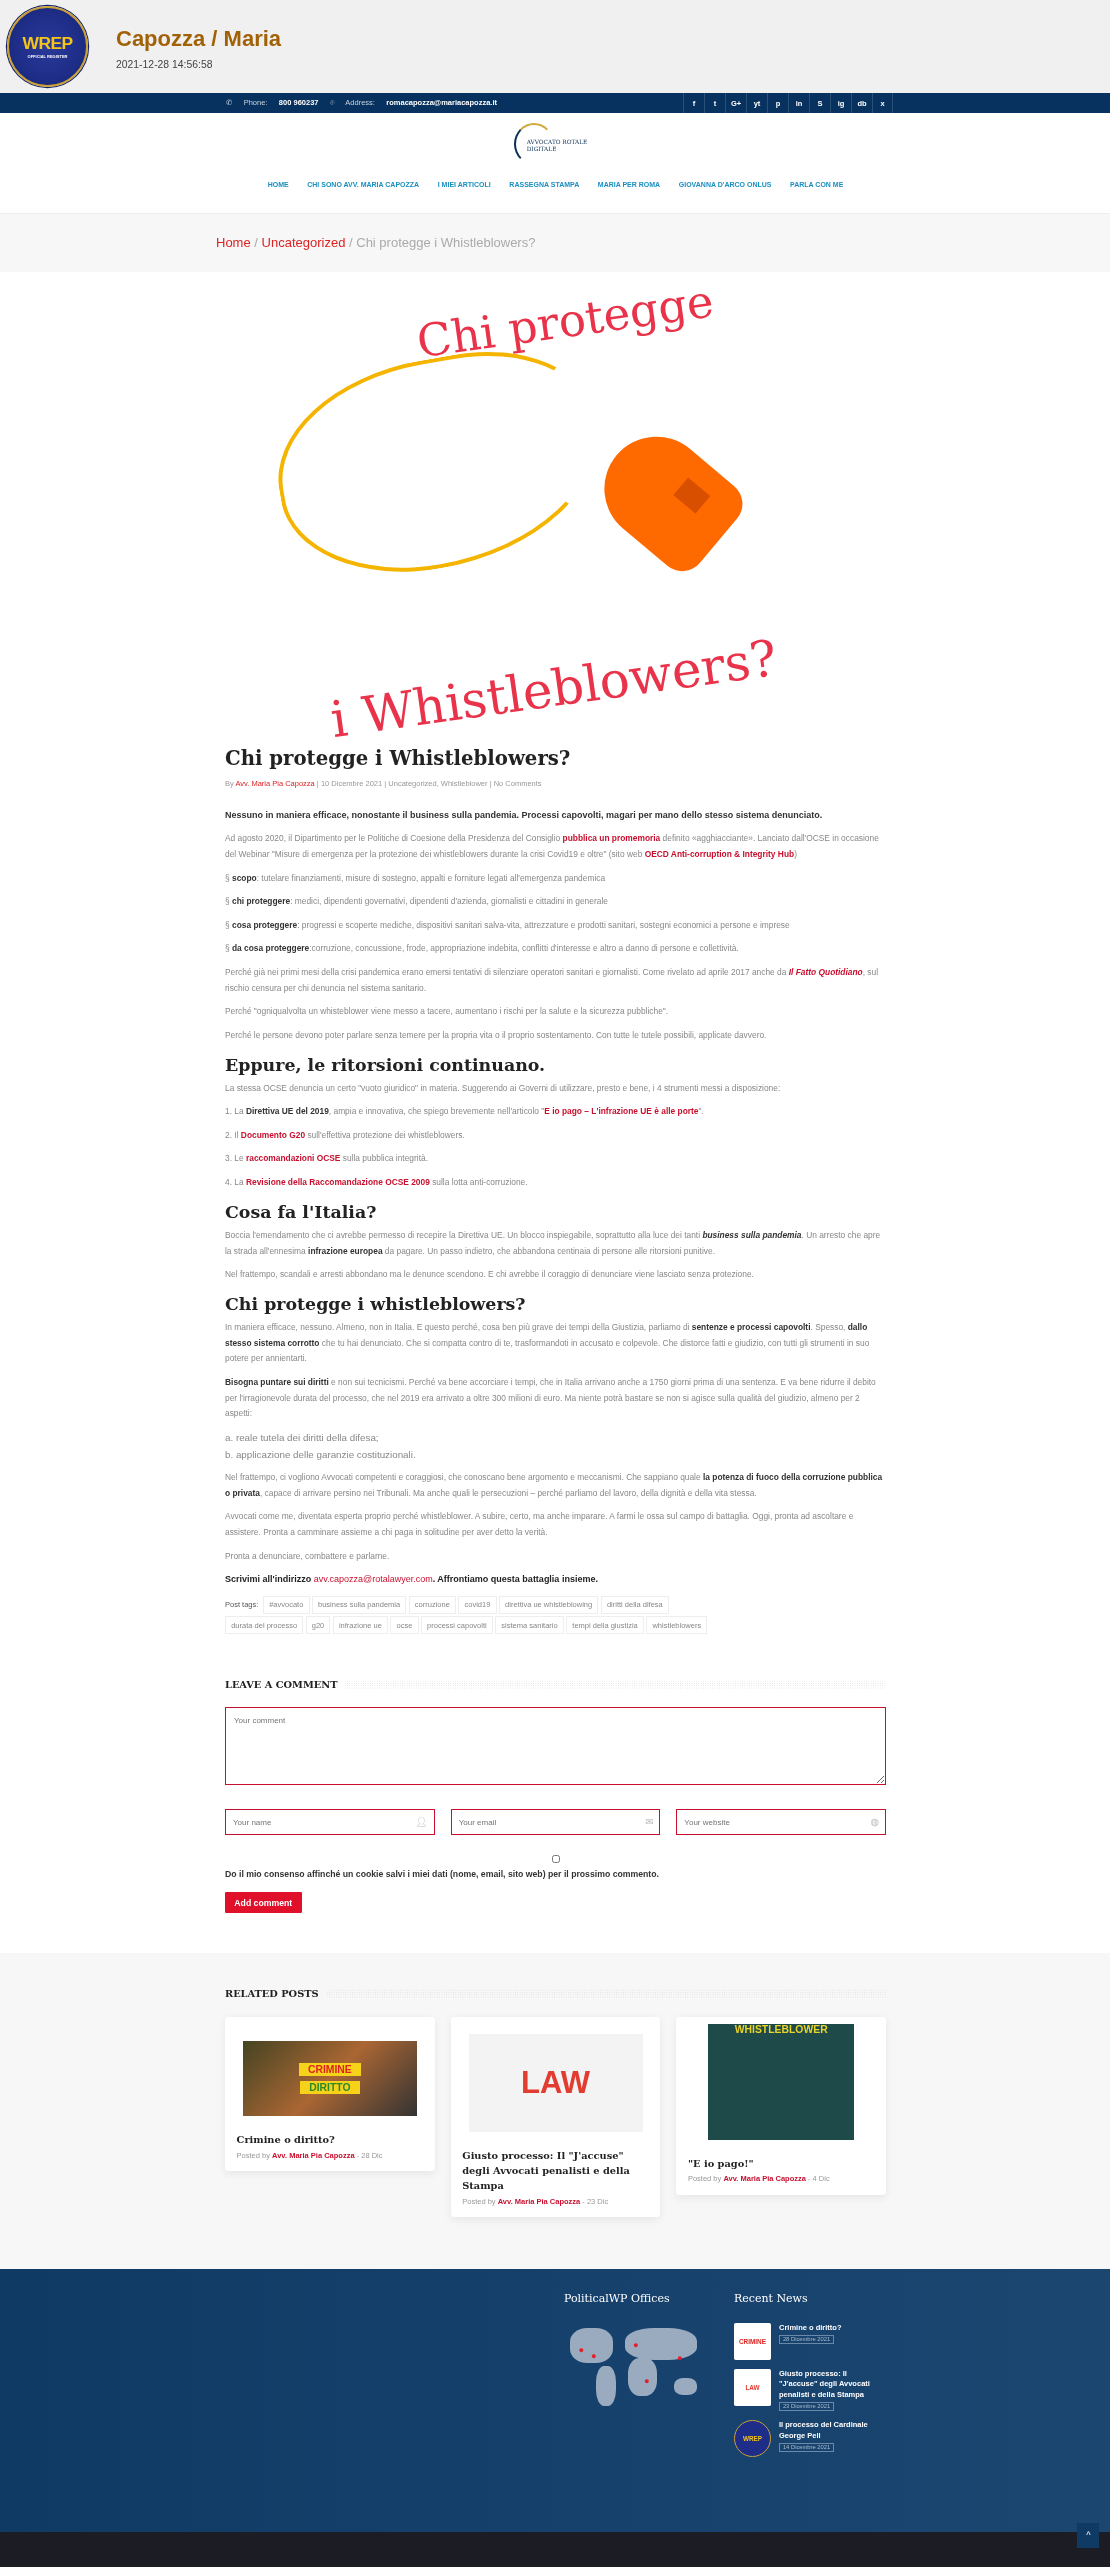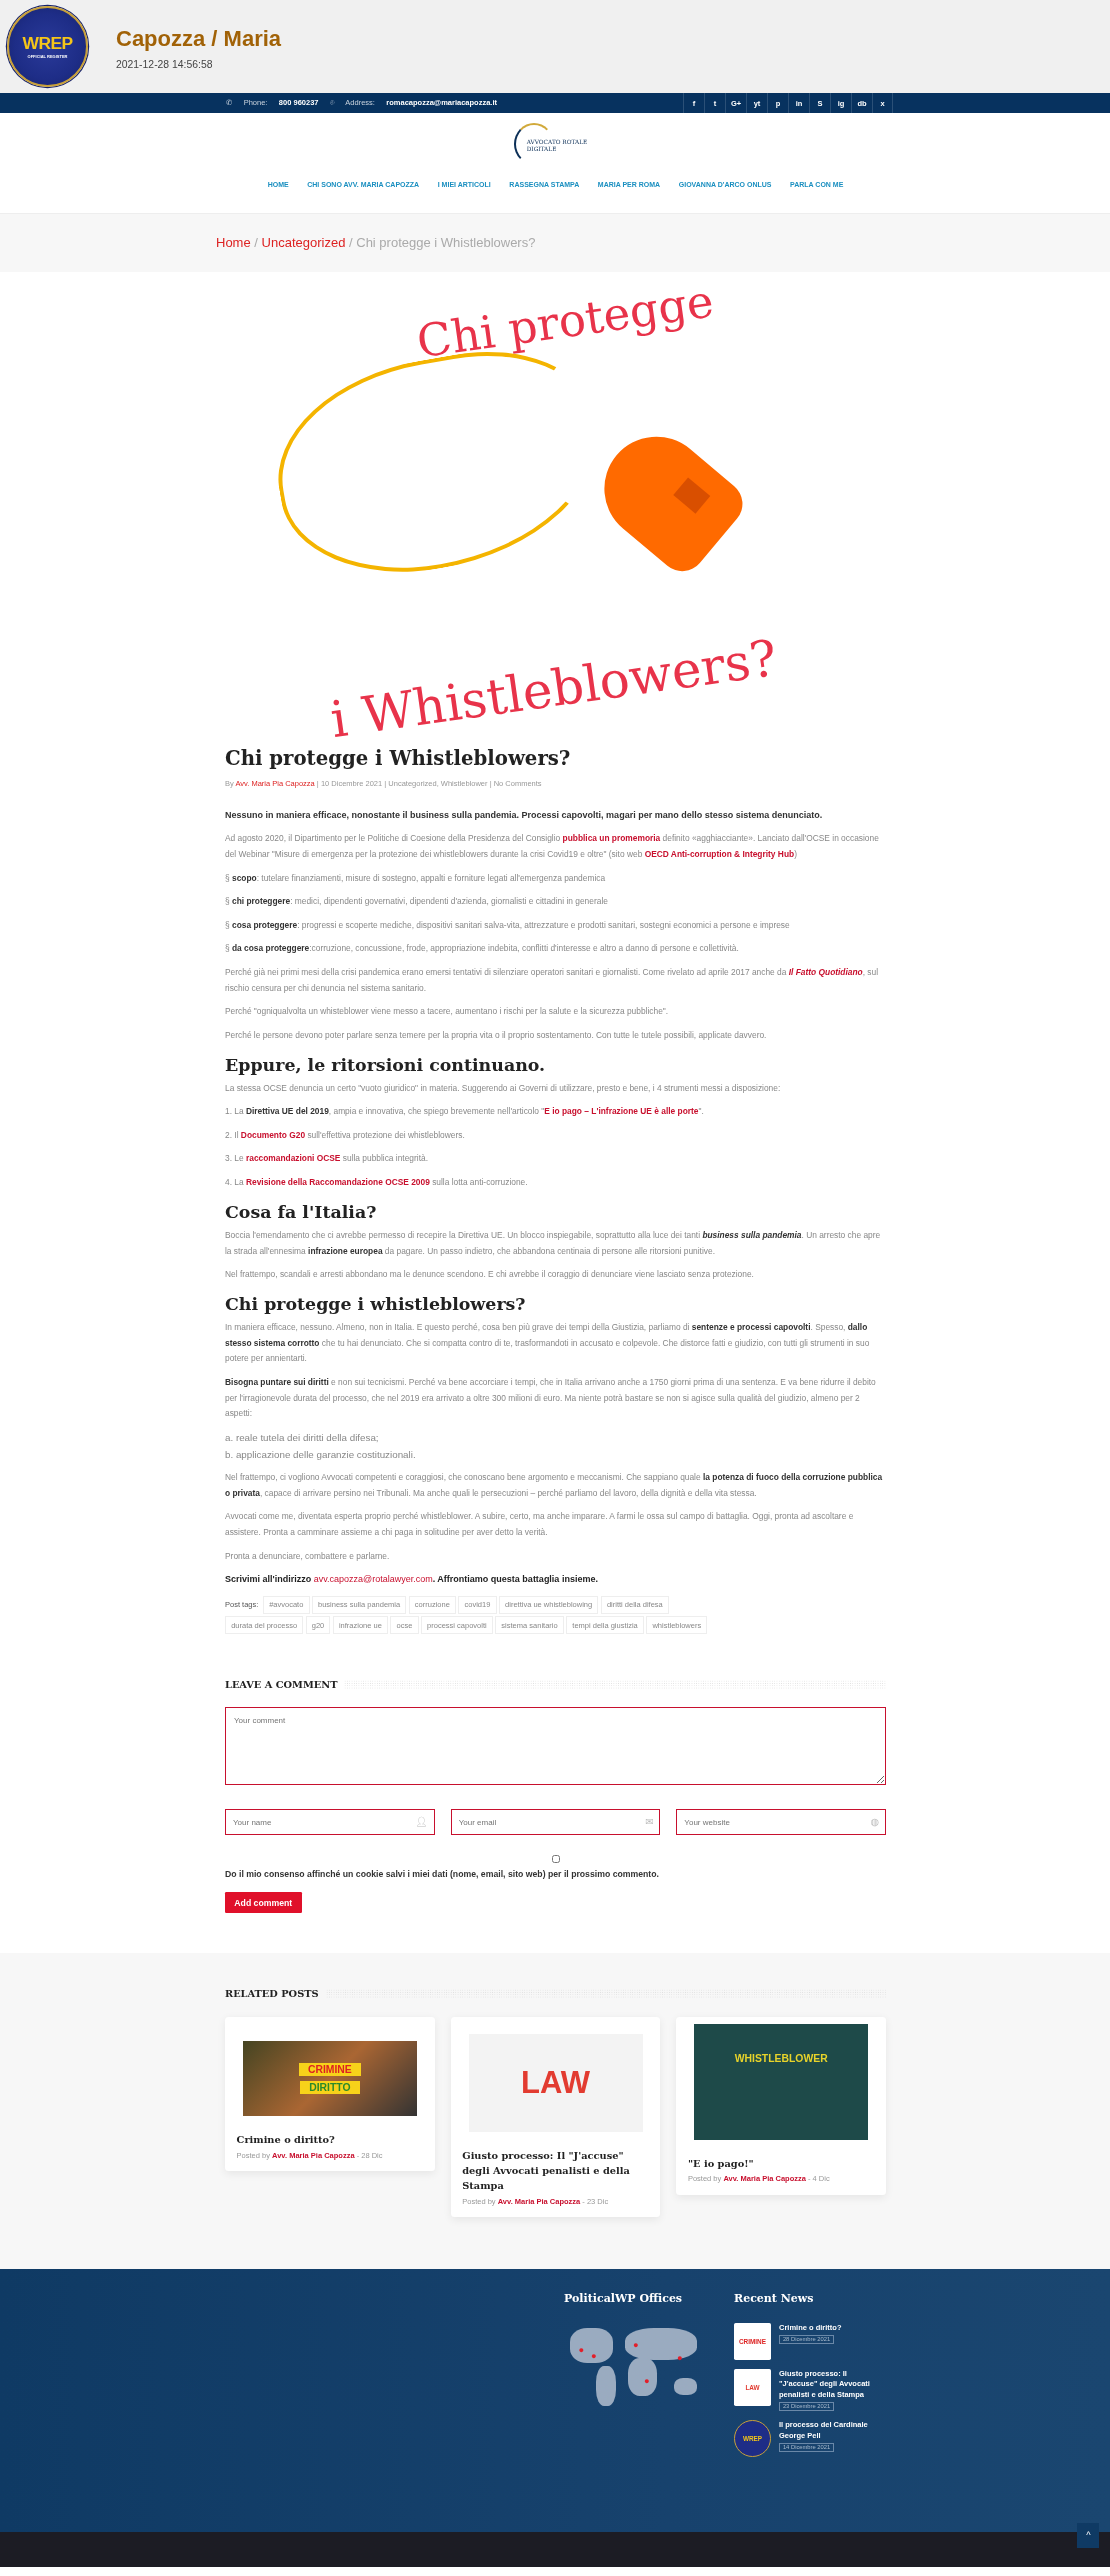--- a/index.html
+++ b/index.html
@@ -71,26 +71,26 @@
 .related{background:#f7f7f7;padding:5.8px 0 52px;margin-top:40px}
 .cards{display:flex;gap:16px;align-items:flex-start}
 .card{flex:1;background:#fff;border-radius:3.5px;box-shadow:0 2.3px 8px rgba(0,0,0,.07);padding:7px 7px 11.6px}
 .card .img{height:116px;margin:0 auto 16px;display:flex;align-items:center;justify-content:center;font-weight:bold}
 .card h4{font-family:"DejaVu Serif",serif;font-size:9.8px;color:#222;line-height:15px;margin:0 4.6px 3.5px}
 .card .by{font-size:7.5px;color:#999;margin:0 4.6px}
 .card .by a{color:#c8102e;font-weight:bold}
 .img1{width:174px;height:75px!important;background:linear-gradient(135deg,#442,#a63,#333);flex-direction:column;gap:4.6px;margin-top:17.4px!important}
 .img1 span{background:#f7d21a;padding:1.2px 9.3px;font-size:10.4px}
 .img2{width:174px;height:98px!important;background:#f3f3f3;color:#e23b30;font-size:31px;margin-top:10.4px!important}
-.img3{width:174px;height:116px!important;background:#1e4a49;color:#e8d32a;font-size:10.4px;align-items:flex-start!important;padding-top:29px}
+.img3{width:146px;height:116px!important;background:#1e4a49;color:#e8d32a;font-size:10.4px;align-items:flex-start!important;}
 
 .footer{height:263px;background:linear-gradient(90deg,#0f3a64 0%,#17426d 60%,#1a4670 100%);position:relative}
 .ft-col1{position:absolute;left:564px;top:23px;width:139px}
 .ft-col2{position:absolute;left:734px;top:23px;width:150px}
-.footer h5{font-family:"DejaVu Serif",serif;color:#fff;font-size:11px;font-weight:bold;margin-bottom:17.4px}
+.footer h5{font-family:"DejaVu Serif",serif;color:#fff;font-size:11px;font-weight:normal;margin-bottom:17.4px}
 .map{width:139px;height:87px;position:relative;margin-top:12.7px}
 .map .land{position:absolute;background:#9aabc0;border-radius:40%}
 .pin{position:absolute;color:#e21f2a;font-size:9.3px}
 .news{display:flex;gap:8px;margin-bottom:9.3px}
 .news .th{width:37px;height:37px;background:#fff;border-radius:1.7px;flex-shrink:0;display:flex;align-items:center;justify-content:center;font-size:6.4px;font-weight:bold}
 .news .nt{color:#fff;font-weight:bold;font-size:7.5px;line-height:10.4px}
 .news .nd{display:inline-block;border:0.6px solid #6a88a8;color:#a9bbcd;font-size:5.8px;padding:0.6px 2.9px;margin-top:1.7px}
 .copy{height:35px;background:#1c1c24;color:#bbb;font-size:7px;text-align:center;line-height:35px;position:relative}
 .totop{position:absolute;right:11.6px;top:-9.3px;width:22px;height:25.5px;background:#0f3a64;color:#fff;text-align:center;line-height:25.5px;font-size:9.3px}
 </style>

